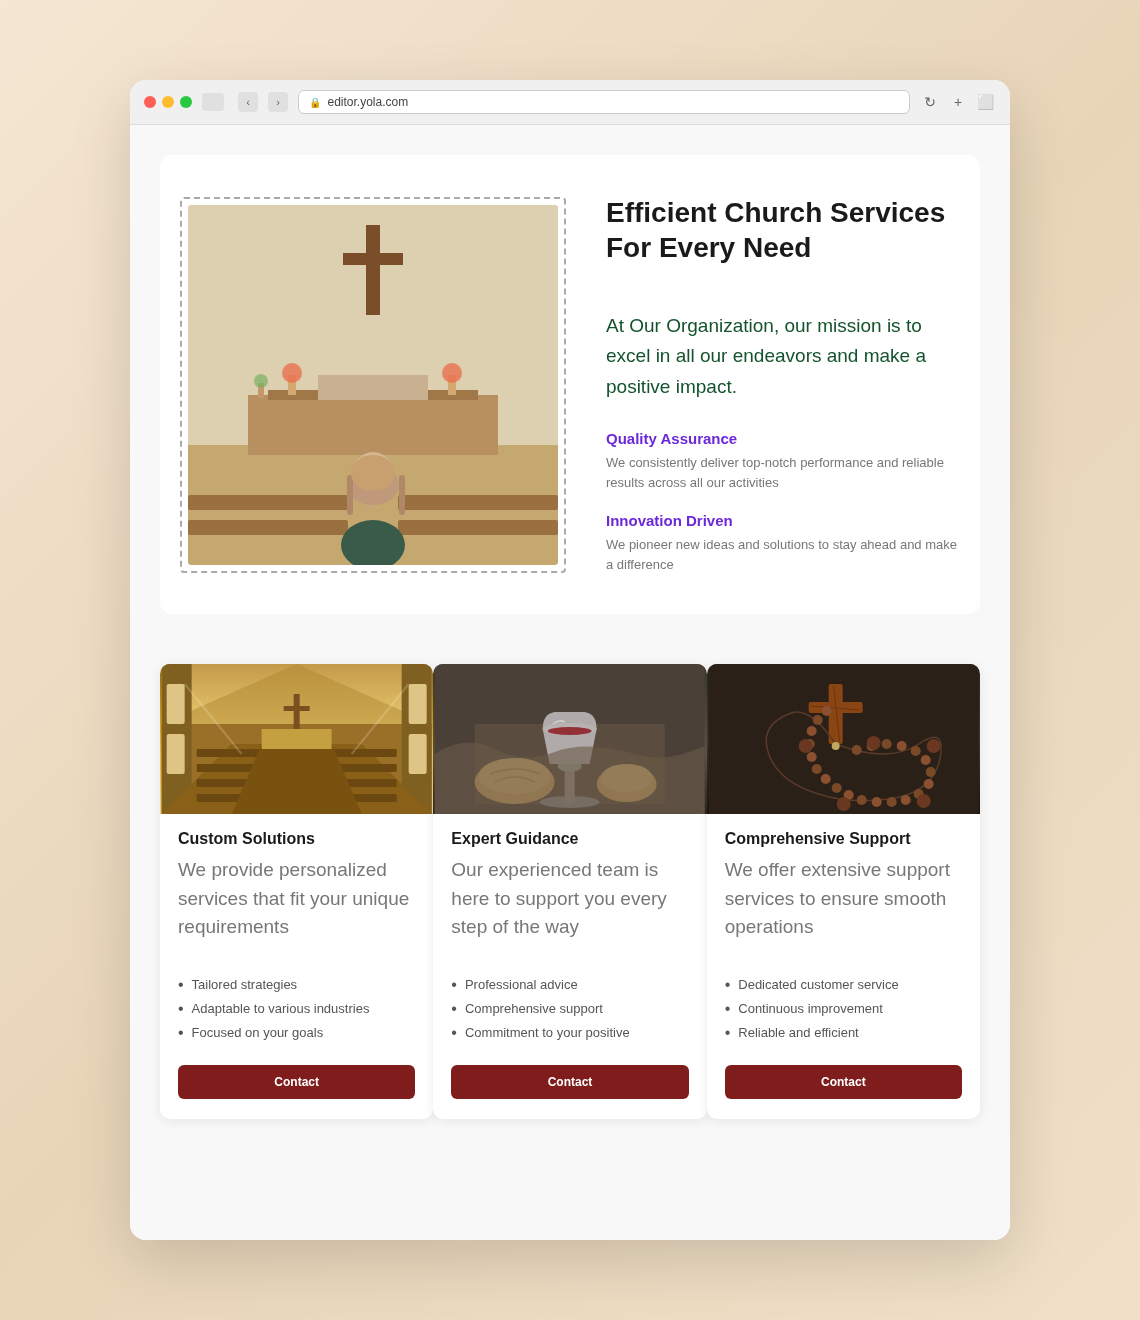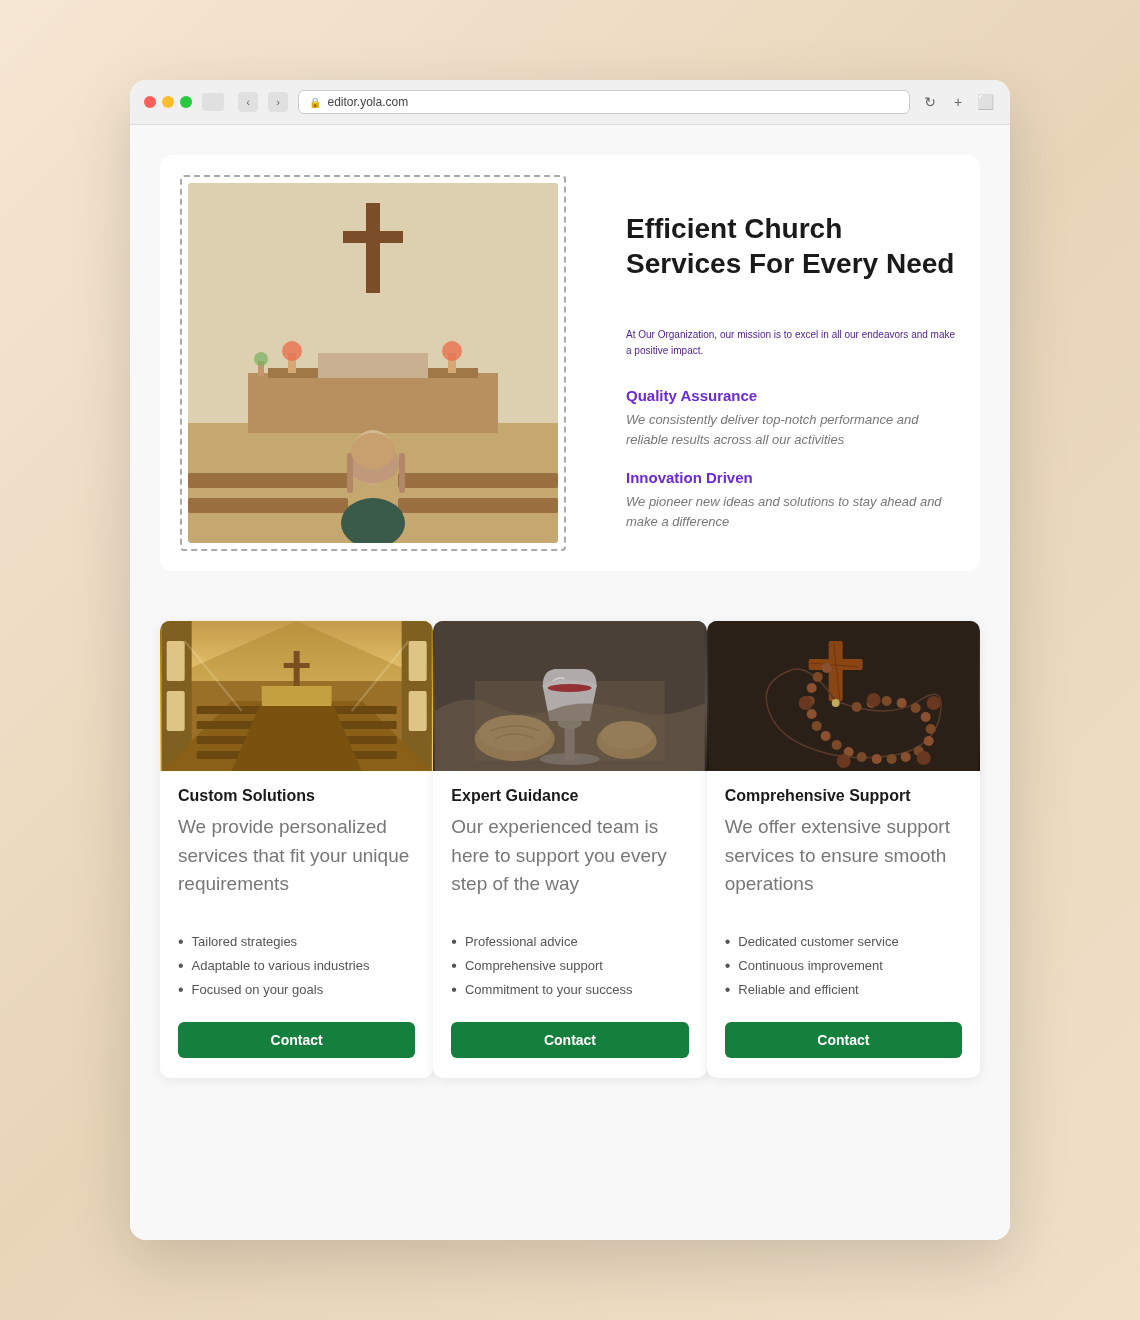--- a/index.html
+++ b/index.html
@@ -115,22 +115,22 @@
     .browser-content {
       flex: 1;
       overflow-y: auto;
       background: #f8f8f8;
       padding: 30px;
     }
 
     
     .hero-section {
       display: flex;
-      gap: 60px;
-      align-items: flex-end;
+      gap: 40px;
+      align-items: center;
       margin-bottom: 50px;
       background: #fff;
       border-radius: 12px;
       padding: 20px;
     }
 
     .hero-image-wrapper {
       position: relative;
       flex-shrink: 0;
     }
@@ -160,43 +160,42 @@
 
     .hero-title {
       font-size: 28px;
       font-weight: 800;
       color: #1a1a1a;
       line-height: 1.25;
       margin-bottom: 16px;
     }
 
     .hero-description {
-      font-size: 10px;
-      color: #4c1d95;
+      font-size: 19px;
+      color: #14532d;
       line-height: 1.6;
       margin-bottom: 28px;
       margin-top: 46px;
     }
 
     .feature-item {
       margin-bottom: 20px;
     }
 
     .feature-title {
       font-size: 15px;
       font-weight: 700;
       color: #6d28d9;
       margin-bottom: 6px;
     }
 
     .feature-desc {
       font-size: 13px;
       color: #777;
       line-height: 1.5;
-      font-style: italic;
     }
 
     
     .cards-section {
       display: grid;
       grid-template-columns: repeat(3, 1fr);
     }
 
     .card {
       background: #fff;
@@ -269,25 +268,25 @@
       content: '•';
       color: #555;
       font-size: 16px;
       flex-shrink: 0;
     }
 
     .contact-btn {
       display: block;
       width: 100%;
       padding: 10px;
-      background: #15803d;
+      background: #7f1d1d;
       color: #fff;
       border: none;
       border-radius: 6px;
-      font-size: 14px;
+      font-size: 12px;
       font-weight: 600;
       cursor: pointer;
       text-align: center;
     }
 
     
     .scene-svg {
       width: 100%;
       height: 100%;
     }
@@ -492,21 +491,21 @@
           <h3 class="card-title">Expert Guidance</h3>
           <p class="card-desc">Our experienced team is here to support you every step of the way</p>
           <ul class="card-list">
             <li>
                 <span>Professional advice</span>
               </li>
             <li>
                 <span>Comprehensive support</span>
               </li>
             <li>
-                <span>Commitment to your success</span>
+                <span>Commitment to your positive</span>
               </li>
           </ul>
           <button class="contact-btn">Contact</button>
         </div>
       </div>
 
       <div class="card">
         <div class="card-image rosary-scene">
           <svg class="scene-svg" viewBox="0 0 270 150" xmlns="http://www.w3.org/2000/svg">
 

